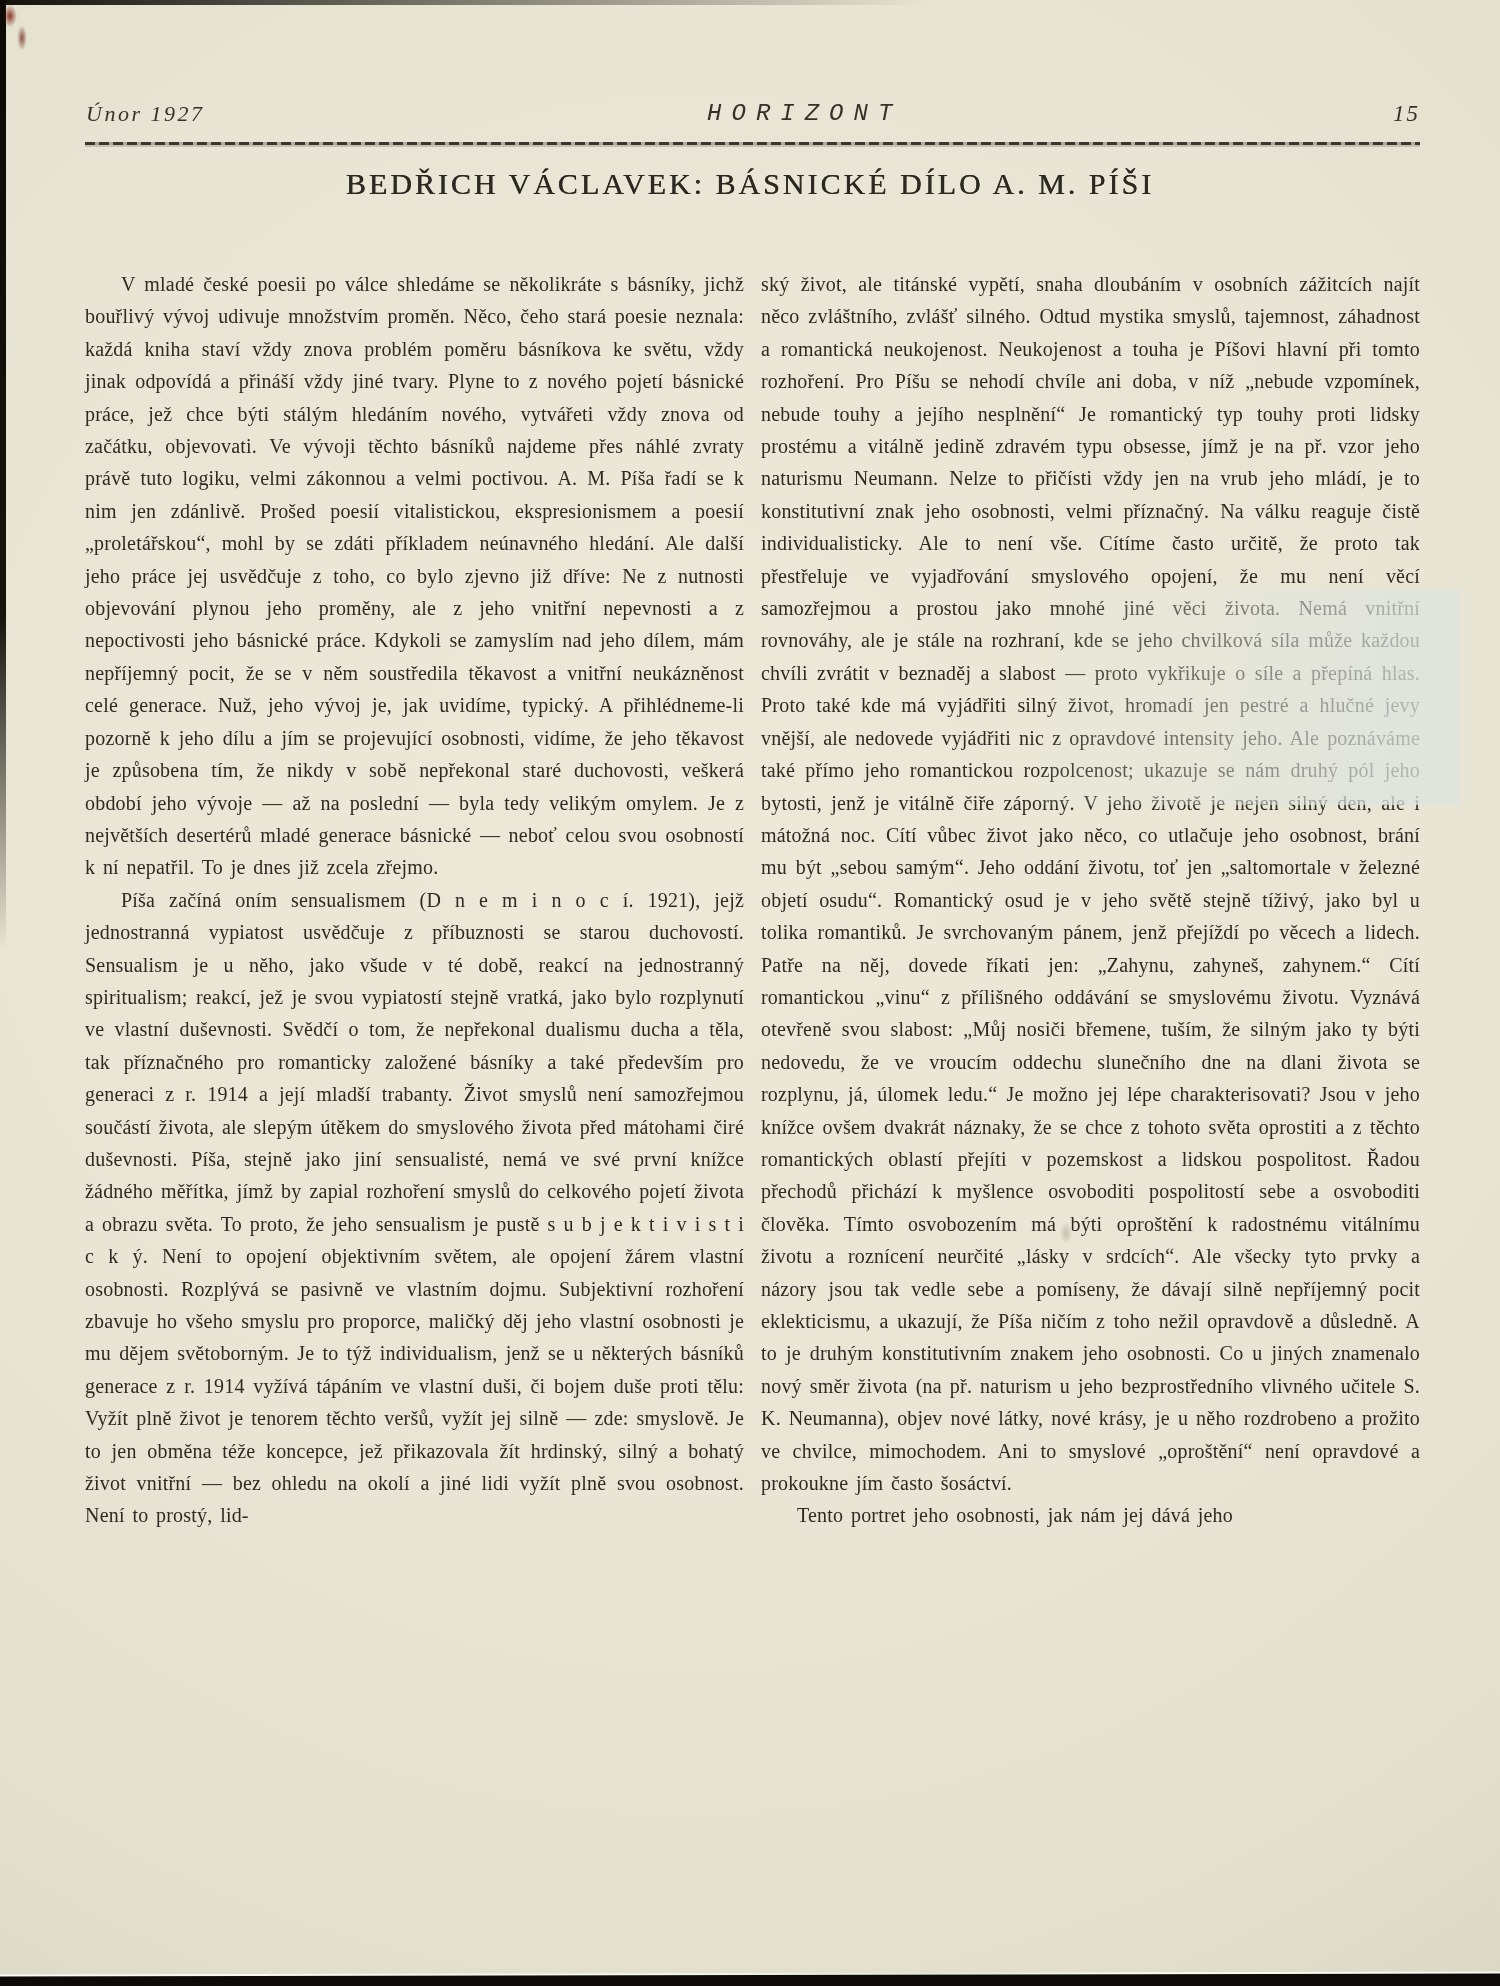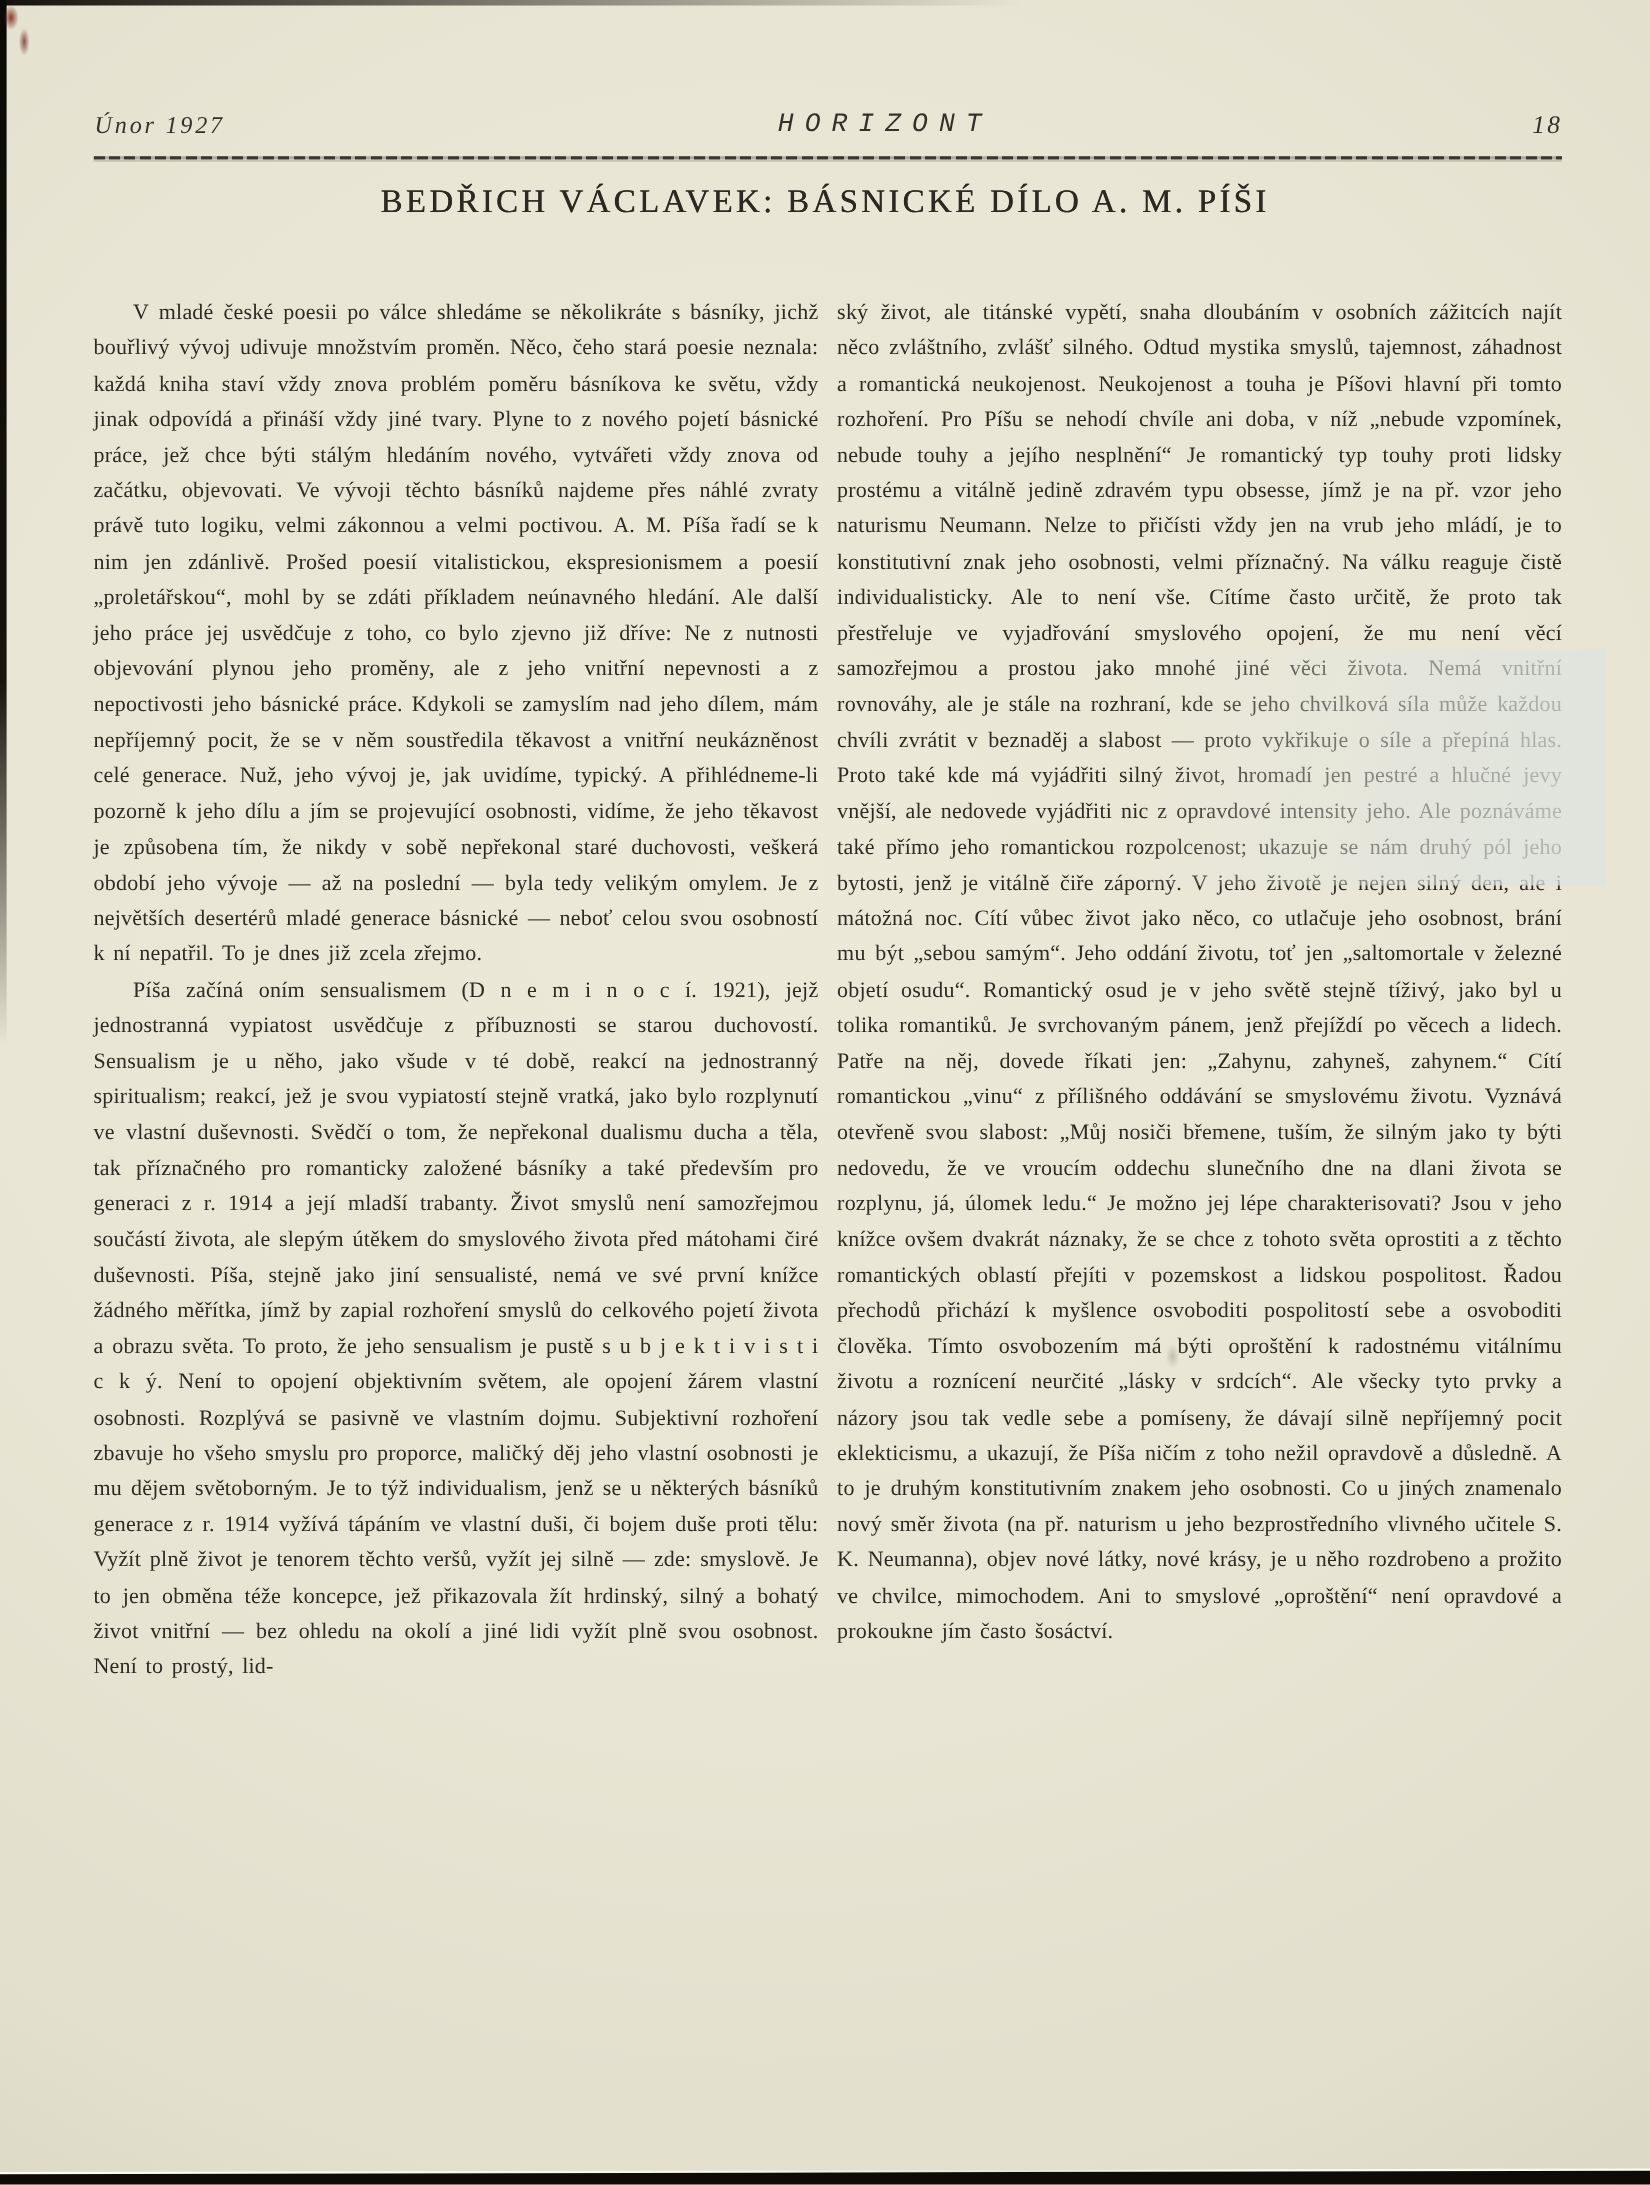--- a/index.html
+++ b/index.html
@@ -97,33 +97,34 @@
   .col p.indent { text-indent: 36px; }
 </style>
 </head>
 <body>
 
 <div class="page">
 
   <div class="running-head">
     <span class="issue-date">Únor 1927</span>
     <span class="journal-title">HORIZONT</span>
-    <span class="page-number">18</span>
+    <span class="page-number">15</span>
   </div>
   <div class="head-rule"></div>
 
   <h1 class="article-title" style="margin:0; font-weight:normal;">BEDŘICH VÁCLAVEK: BÁSNICKÉ DÍLO A. M. PÍŠI</h1>
 
   <div class="columns">
     <div class="col">
       <p class="indent">V mladé české poesii po válce shledáme se několikráte s básníky, jichž bouřlivý vývoj udivuje množstvím proměn. Něco, čeho stará poesie neznala: každá kniha staví vždy znova problém poměru básníkova ke světu, vždy jinak odpovídá a přináší vždy jiné tvary. Plyne to z nového pojetí básnické práce, jež chce býti stálým hledáním nového, vytvářeti vždy znova od začátku, objevovati. Ve vývoji těchto básníků najdeme přes náhlé zvraty právě tuto logiku, velmi zákonnou a velmi poctivou. A. M. Píša řadí se k nim jen zdánlivě. Prošed poesií vitalistickou, ekspresionismem a poesií „proletářskou“, mohl by se zdáti příkladem neúnavného hledání. Ale další jeho práce jej usvědčuje z toho, co bylo zjevno již dříve: Ne z nutnosti objevování plynou jeho proměny, ale z jeho vnitřní nepevnosti a z nepoctivosti jeho básnické práce. Kdykoli se zamyslím nad jeho dílem, mám nepříjemný pocit, že se v něm soustředila těkavost a vnitřní neukázněnost celé generace. Nuž, jeho vývoj je, jak uvidíme, typický. A přihlédneme-li pozorně k jeho dílu a jím se projevující osobnosti, vidíme, že jeho těkavost je způsobena tím, že nikdy v sobě nepřekonal staré duchovosti, veškerá období jeho vývoje — až na poslední — byla tedy velikým omylem. Je z největších desertérů mladé generace básnické — neboť celou svou osobností k ní nepatřil. To je dnes již zcela zřejmo.</p>
       <p class="indent">Píša začíná oním sensualismem (D n e m i n o c í. 1921), jejž jednostranná vypiatost usvědčuje z příbuznosti se starou duchovostí. Sensualism je u něho, jako všude v té době, reakcí na jednostranný spiritualism; reakcí, jež je svou vypiatostí stejně vratká, jako bylo rozplynutí ve vlastní duševnosti. Svědčí o tom, že nepřekonal dualismu ducha a těla, tak příznačného pro romanticky založené básníky a také především pro generaci z r. 1914 a její mladší trabanty. Život smyslů není samozřejmou součástí života, ale slepým útěkem do smyslového života před mátohami čiré duševnosti. Píša, stejně jako jiní sensualisté, nemá ve své první knížce žádného měřítka, jímž by zapial rozhoření smyslů do celkového pojetí života a obrazu světa. To proto, že jeho sensualism je pustě s u b j e k t i v i s t i c k ý. Není to opojení objektivním světem, ale opojení žárem vlastní osobnosti. Rozplývá se pasivně ve vlastním dojmu. Subjektivní rozhoření zbavuje ho všeho smyslu pro proporce, maličký děj jeho vlastní osobnosti je mu dějem světoborným. Je to týž individualism, jenž se u některých básníků generace z r. 1914 vyžívá tápáním ve vlastní duši, či bojem duše proti tělu: Vyžít plně život je tenorem těchto veršů, vyžít jej silně — zde: smyslově. Je to jen obměna téže koncepce, jež přikazovala žít hrdinský, silný a bohatý život vnitřní — bez ohledu na okolí a jiné lidi vyžít plně svou osobnost. Není to prostý, lid-</p>
     </div>
     <div class="col">
       <p>ský život, ale titánské vypětí, snaha dloubáním v osobních zážitcích najít něco zvláštního, zvlášť silného. Odtud mystika smyslů, tajemnost, záhadnost a romantická neukojenost. Neukojenost a touha je Píšovi hlavní při tomto rozhoření. Pro Píšu se nehodí chvíle ani doba, v níž „nebude vzpomínek, nebude touhy a jejího nesplnění“ Je romantický typ touhy proti lidsky prostému a vitálně jedině zdravém typu obsesse, jímž je na př. vzor jeho naturismu Neumann. Nelze to přičísti vždy jen na vrub jeho mládí, je to konstitutivní znak jeho osobnosti, velmi příznačný. Na válku reaguje čistě individualisticky. Ale to není vše. Cítíme často určitě, že proto tak přestřeluje ve vyjadřování smyslového opojení, že mu není věcí samozřejmou a prostou jako mnohé jiné věci života. Nemá vnitřní rovnováhy, ale je stále na rozhraní, kde se jeho chvilková síla může každou chvíli zvrátit v beznaděj a slabost — proto vykřikuje o síle a přepíná hlas. Proto také kde má vyjádřiti silný život, hromadí jen pestré a hlučné jevy vnější, ale nedovede vyjádřiti nic z opravdové intensity jeho. Ale poznáváme také přímo jeho romantickou rozpolcenost; ukazuje se nám druhý pól jeho bytosti, jenž je vitálně čiře záporný. V jeho životě je nejen silný den, ale i mátožná noc. Cítí vůbec život jako něco, co utlačuje jeho osobnost, brání mu být „sebou samým“. Jeho oddání životu, toť jen „saltomortale v železné objetí osudu“. Romantický osud je v jeho světě stejně tíživý, jako byl u tolika romantiků. Je svrchovaným pánem, jenž přejíždí po věcech a lidech. Patře na něj, dovede říkati jen: „Zahynu, zahyneš, zahynem.“ Cítí romantickou „vinu“ z přílišného oddávání se smyslovému životu. Vyznává otevřeně svou slabost: „Můj nosiči břemene, tuším, že silným jako ty býti nedovedu, že ve vroucím oddechu slunečního dne na dlani života se rozplynu, já, úlomek ledu.“ Je možno jej lépe charakterisovati? Jsou v jeho knížce ovšem dvakrát náznaky, že se chce z tohoto světa oprostiti a z těchto romantických oblastí přejíti v pozemskost a lidskou pospolitost. Řadou přechodů přichází k myšlence osvoboditi pospolitostí sebe a osvoboditi člověka. Tímto osvobozením má býti oproštění k radostnému vitálnímu životu a roznícení neurčité „lásky v srdcích“. Ale všecky tyto prvky a názory jsou tak vedle sebe a pomíseny, že dávají silně nepříjemný pocit eklekticismu, a ukazují, že Píša ničím z toho nežil opravdově a důsledně. A to je druhým konstitutivním znakem jeho osobnosti. Co u jiných znamenalo nový směr života (na př. naturism u jeho bezprostředního vlivného učitele S. K. Neumanna), objev nové látky, nové krásy, je u něho rozdrobeno a prožito ve chvilce, mimochodem. Ani to smyslové „oproštění“ není opravdové a prokoukne jím často šosáctví.</p>
+      <p class="indent">Tento portret jeho osobnosti, jak nám jej dává jeho</p>
     </div>
   </div>
 
   <div class="fade-patch"></div>
   <div class="smudge"></div>
   <div class="edge-top"></div>
   <div class="edge-left"></div>
   <div class="corner-mark"></div>
   <div class="edge-bottom-highlight"></div>
   <div class="edge-bottom"></div>

